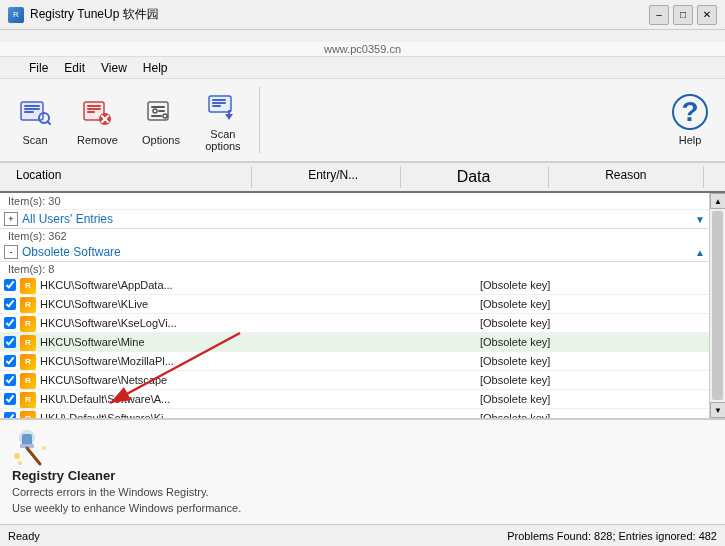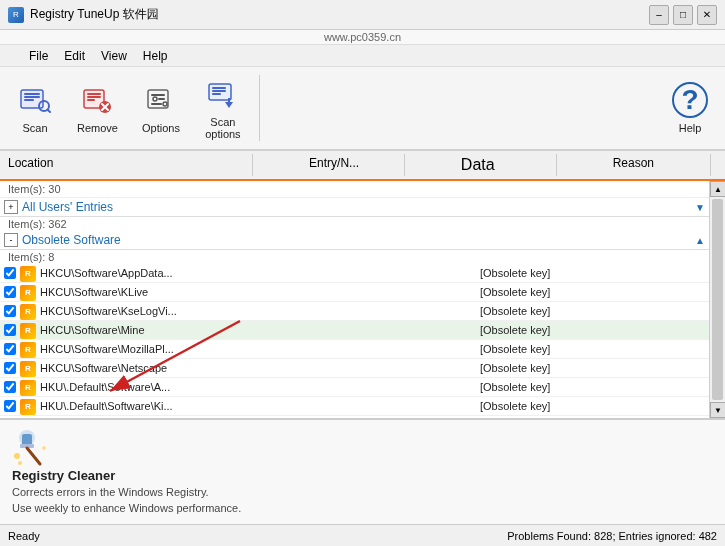--- a/index.html
+++ b/index.html
@@ -59,20 +59,21 @@
     }
 
     
     .watermark {
       background: #f8f8f8;
       text-align: center;
       font-size: 11px;
       color: #666;
       padding: 1px 0;
       border-bottom: 1px solid #ddd;
+      margin-top: 12px;
     }
 
     
     .menu-bar {
       background: #f0f0f0;
       display: flex;
       align-items: center;
       padding: 2px 21px;
       border-bottom: 1px solid #ddd;
       height: 22px;
@@ -135,22 +136,22 @@
       display: flex;
       flex-direction: column;
       overflow: hidden;
       background: white;
     }
 
     
     .table-header {
       display: flex;
       background: #f0f0f0;
-      border-bottom: 2px solid #f97316;
-      padding: 3px 0;
+      border-bottom: 2px solid #737373;
+      padding: 3px 8px;
       gap: 48px;
     }
     .col-location { width: 270px; padding: 2px 8px; font-weight: normal; font-size: 12px; border-right: 1px solid #ccc; }
     .col-entry { width: 110px; padding: 2px 8px; font-weight: normal; font-size: 12px; border-right: 1px solid #ccc; }
     .col-data { width: 110px; padding: 2px 8px; font-weight: normal; font-size: 16px; border-right: 1px solid #ccc; }
     .col-reason { flex: 1; padding: 2px 8px; font-weight: normal; font-size: 12px; }
     .scroll-col { width: 16px; background: #f0f0f0; border-left: 1px solid #ccc; }
 
     
     .table-body {

